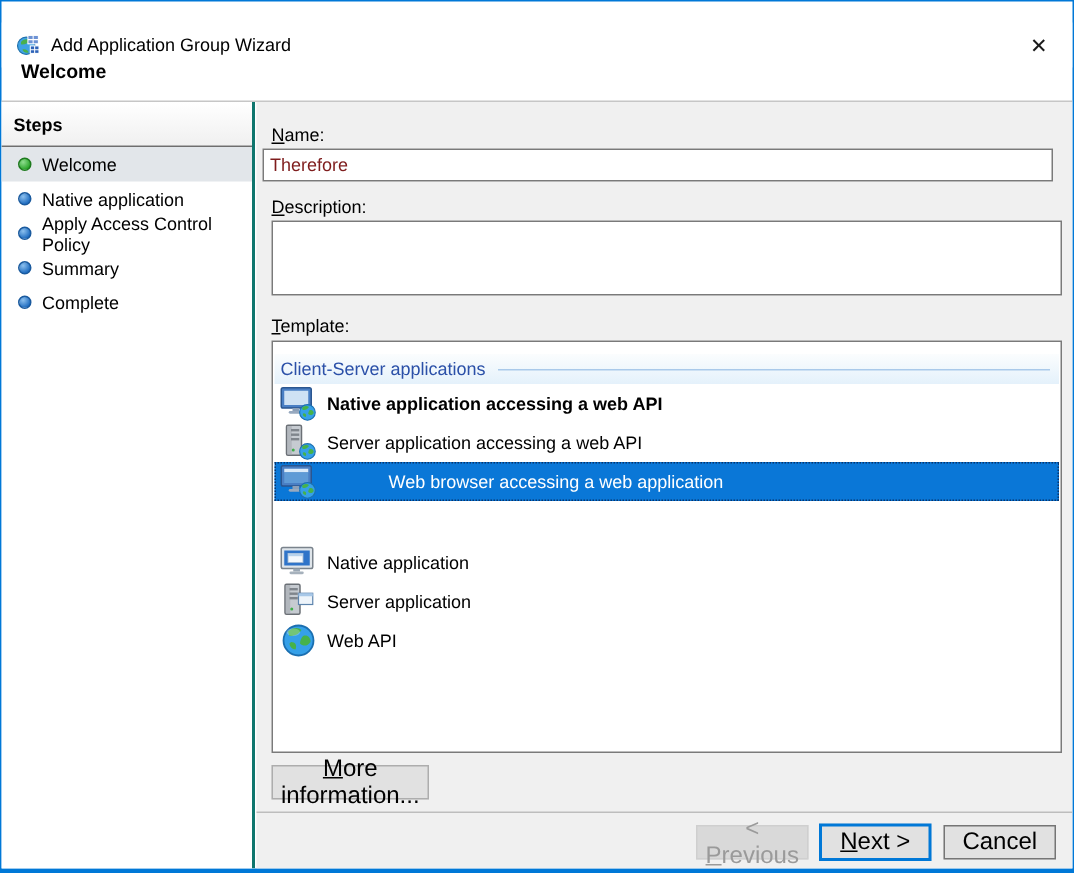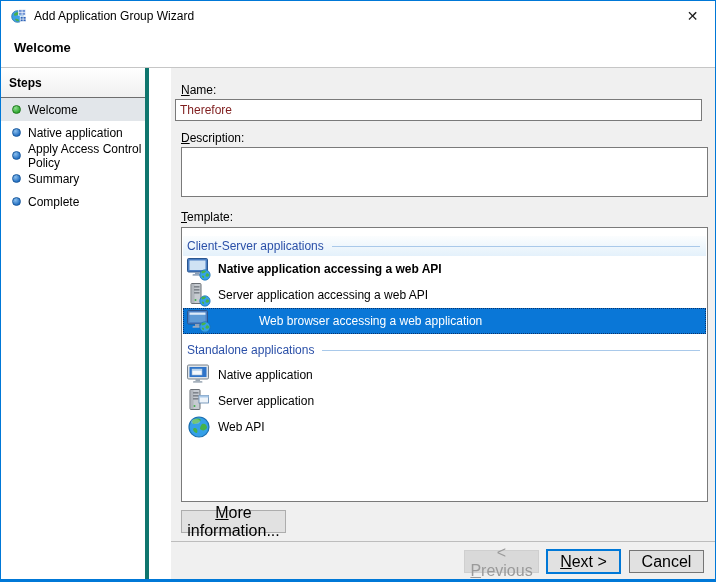--- a/index.html
+++ b/index.html
@@ -5,36 +5,36 @@
   * { margin:0; padding:0; box-sizing:border-box; }
   html,body { background:#ffffff; }
   body { font-family:"Liberation Sans", sans-serif; font-size:12px; color:#000; }
 
   .window {
     position:relative; width:716px; height:582px; background:#fff;
     border:1px solid #0078d7; border-bottom-width:3px; overflow:hidden;
   }
 
   
-  .titlebar { position:absolute; left:0; top:0; right:0; height:30px; background:#fff; }
+  .titlebar { position:absolute; left:0; top:14px; right:0; height:30px; background:#fff; }
   .app-icon { position:absolute; left:10px; top:7px; width:16px; height:16px; }
   .title-text { position:absolute; left:33px; top:0; line-height:30px; color:#000; }
   .close-btn {
     position:absolute; right:0; top:0; width:45px; height:30px;
     display:flex; align-items:center; justify-content:center;
     font-size:14px; color:#1a1a1a; cursor:default; background:transparent; border:none;
   }
 
   .heading { position:absolute; left:13px; top:39px; font-size:13px; font-weight:bold; }
   .top-divider { position:absolute; left:0; right:0; top:66px; height:1px; background:#c6c6c6; }
 
   
   .sidebar {
-    position:absolute; left:0; top:67px; width:148px; bottom:0;
-    background:#fff; border-right:4px solid #0f766e;
+    position:absolute; left:0; top:67px; width:169px; bottom:0;
+    background:#fff; border-right:2px solid #0f766e;
   }
   .steps-header {
     height:30px; line-height:30px; padding-left:8px; font-weight:bold;
     background:linear-gradient(180deg,#ffffff,#f0f0f0);
     border-bottom:1px solid #6e6e6e;
   }
   .step-row { display:flex; align-items:center; height:23px; padding-left:11px; cursor:default; }
   .step-row.current { background:#e2e6ea; }
   .step-bullet { width:9px; height:9px; border-radius:50%; flex:0 0 9px; margin-right:7px; }
   .step-bullet.green { background:radial-gradient(circle at 35% 30%, #8fdd8f, #2aa52a 75%); border:1px solid #1d7a1d; }
@@ -196,24 +196,20 @@
           <g transform="translate(12.2,12.2) scale(0.52)">
             <circle cx="13" cy="13" r="10" fill="#35a0e8" stroke="#1b6fb0" stroke-width="1.4"></circle>
             <path d="M6 7 C9 4 13 4 15 6 C13 9 10 10 7 10 Z" fill="#46b24a"></path>
             <path d="M16 10 C19 9 21 11 21 14 C19 17 16 17 14 15 C14 13 15 11 16 10 Z" fill="#46b24a"></path>
             <path d="M8 14 C11 14 12 16 11 19 C9 19 7 17 7 15 Z" fill="#46b24a"></path>
           </g>
         </svg>
         <span class="tpl-label">Web browser accessing a web application</span>
       </div>
 
-      <div class="group-header" style="top:112px;">
-        <span class="gh-label">Standalone applications</span>
-        <span class="gh-line"></span>
-      </div>
 
       <div class="tpl-row" style="top:134px;">
         <svg class="tpl-icon" viewBox="0 0 26 26">
           <rect x="1.5" y="3" width="21" height="14" rx="1.2" fill="#dfe5ea" stroke="#7a838c"></rect>
           <rect x="3.5" y="5" width="17" height="10" fill="#2f74c9"></rect>
           <rect x="6" y="7" width="10" height="6" fill="#f4f8fc" stroke="#9db8d4" stroke-width="0.6"></rect>
           <rect x="6" y="7" width="10" height="1.8" fill="#b7d2ec"></rect>
           <rect x="9.5" y="17" width="4.5" height="2" fill="#9aa7b4"></rect>
           <rect x="7" y="19" width="9.5" height="1.8" rx="0.9" fill="#a6b1bc"></rect>
         </svg>

